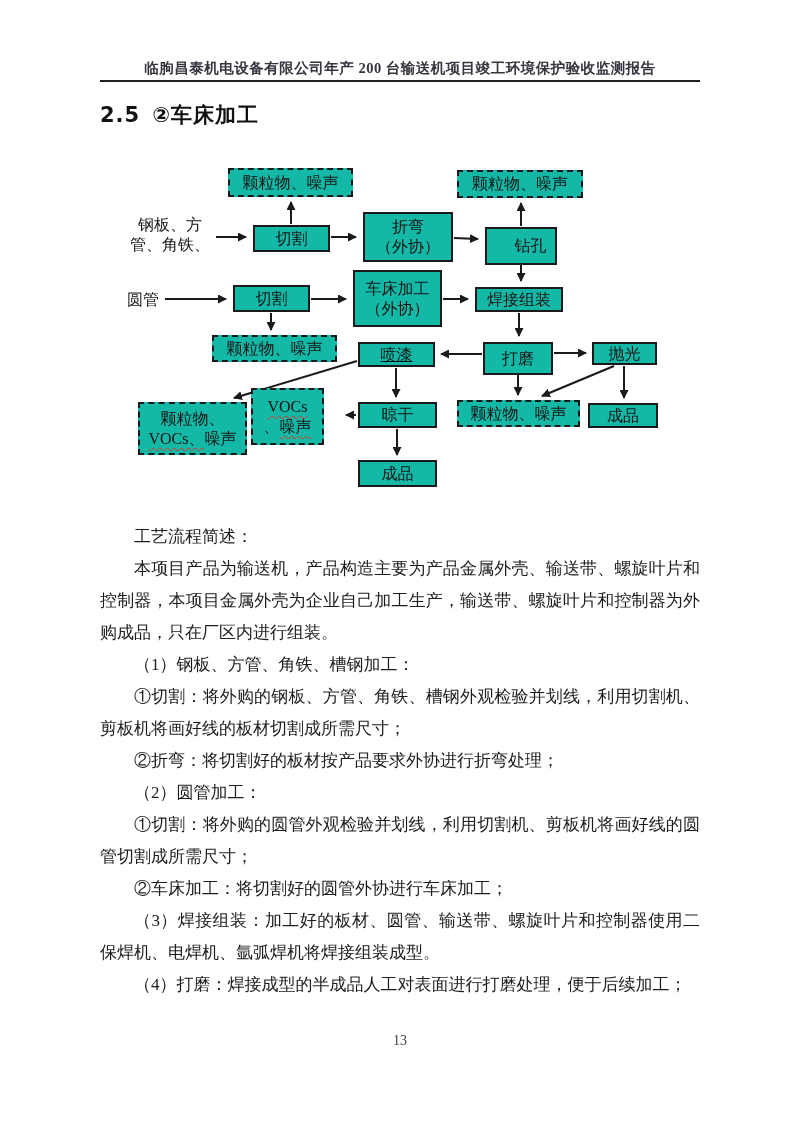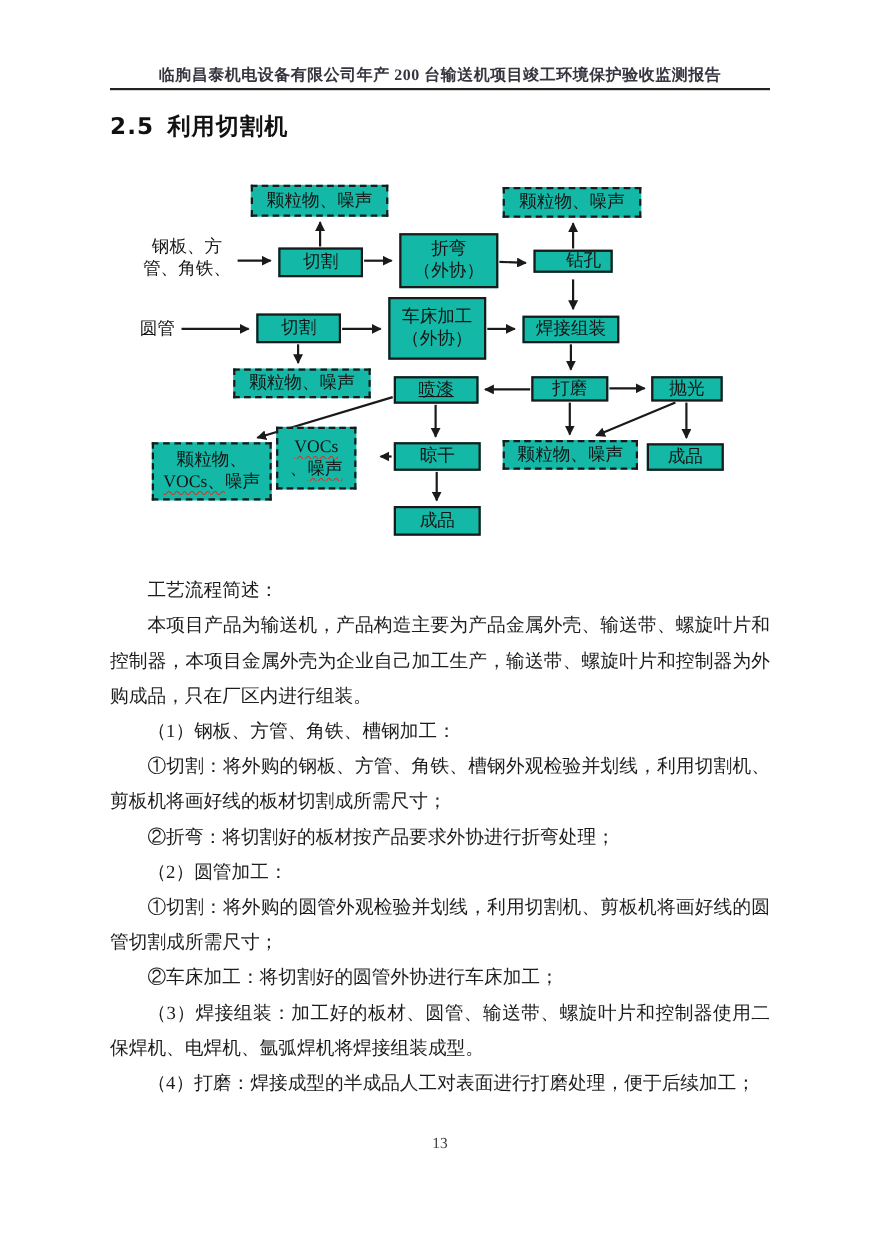--- a/index.html
+++ b/index.html
@@ -52,21 +52,21 @@
   }
 </style>
 </head>
 <body>
 
 <div class="page">
 
   <div class="header-title">临朐昌泰机电设备有限公司年产 200 台输送机项目竣工环境保护验收监测报告</div>
   <div class="header-rule"></div>
 
-  <h1 class="section-heading"><span class="num">2.5</span><span>利用切割机</span></h1>
+  <h1 class="section-heading"><span class="num">2.5</span><span>②车床加工</span></h1>
 
   <div class="flowchart">
 
     <svg width="800" height="345" viewBox="0 0 800 345">
       <defs>
         <marker id="ah" markerWidth="9" markerHeight="9" refX="8" refY="4.5" orient="auto" markerUnits="userSpaceOnUse">
           <path d="M0,0 L9,4.5 L0,9 Z" fill="#1a1a1a"></path>
         </marker>
       </defs>
       <line x1="216" y1="77" x2="246" y2="77" stroke="#1a1a1a" stroke-width="2" marker-end="url(#ah)"></line>
@@ -93,35 +93,35 @@
 
     <div class="node plain" style="left:124px;top:50px;width:92px;height:50px;">
         <span class="inline-line">钢板、方</span>
         <span class="inline-line">管、角铁、</span>
       </div>
     <div class="node solid" style="left:253px;top:65px;width:77px;height:27px;">切割</div>
     <div class="node solid" style="left:363px;top:52px;width:90px;height:50px;">
         <span class="inline-line">折弯</span>
         <span class="inline-line">（外协）</span>
       </div>
-    <div class="node solid" style="left:485px;top:67px;width:72px;height:21px;padding-left:19px;">钻孔</div>
+    <div class="node solid" style="left:485px;top:67px;width:72px;height:38px;padding-left:19px;">钻孔</div>
     <div class="node dashed" style="left:228px;top:8px;width:125px;height:29px;">颗粒物、噪声</div>
     <div class="node dashed" style="left:457px;top:10px;width:126px;height:28px;">颗粒物、噪声</div>
 
     <div class="node plain" style="left:123px;top:129px;width:40px;height:22px;">圆管</div>
     <div class="node solid" style="left:233px;top:125px;width:77px;height:27px;">切割</div>
     <div class="node solid" style="left:353px;top:110px;width:89px;height:57px;">
         <span class="inline-line">车床加工</span>
         <span class="inline-line">（外协）</span>
       </div>
     <div class="node solid" style="left:475px;top:127px;width:88px;height:25px;">焊接组装</div>
     <div class="node dashed" style="left:212px;top:175px;width:125px;height:27px;">颗粒物、噪声</div>
 
     <div class="node solid" style="left:358px;top:182px;width:77px;height:25px;text-decoration:underline;">喷漆</div>
-    <div class="node solid" style="left:483px;top:182px;width:70px;height:23px;text-align:right;">打磨</div>
+    <div class="node solid" style="left:483px;top:182px;width:70px;height:33px;text-align:right;">打磨</div>
     <div class="node solid" style="left:592px;top:182px;width:65px;height:23px;">抛光</div>
     <div class="node dashed" style="left:457px;top:240px;width:123px;height:27px;">颗粒物、噪声</div>
     <div class="node solid" style="left:588px;top:243px;width:70px;height:25px;">成品</div>
 
     <div class="node dashed" style="left:138px;top:242px;width:109px;height:53px;">
       <span class="inline-line">颗粒物、</span>
       <span class="inline-line"><span class="wavy">VOCs、</span><span>噪声</span></span>
     </div>
     <div class="node dashed" style="left:251px;top:228px;width:73px;height:57px;">
       <span class="inline-line wavy">VOCs</span>

